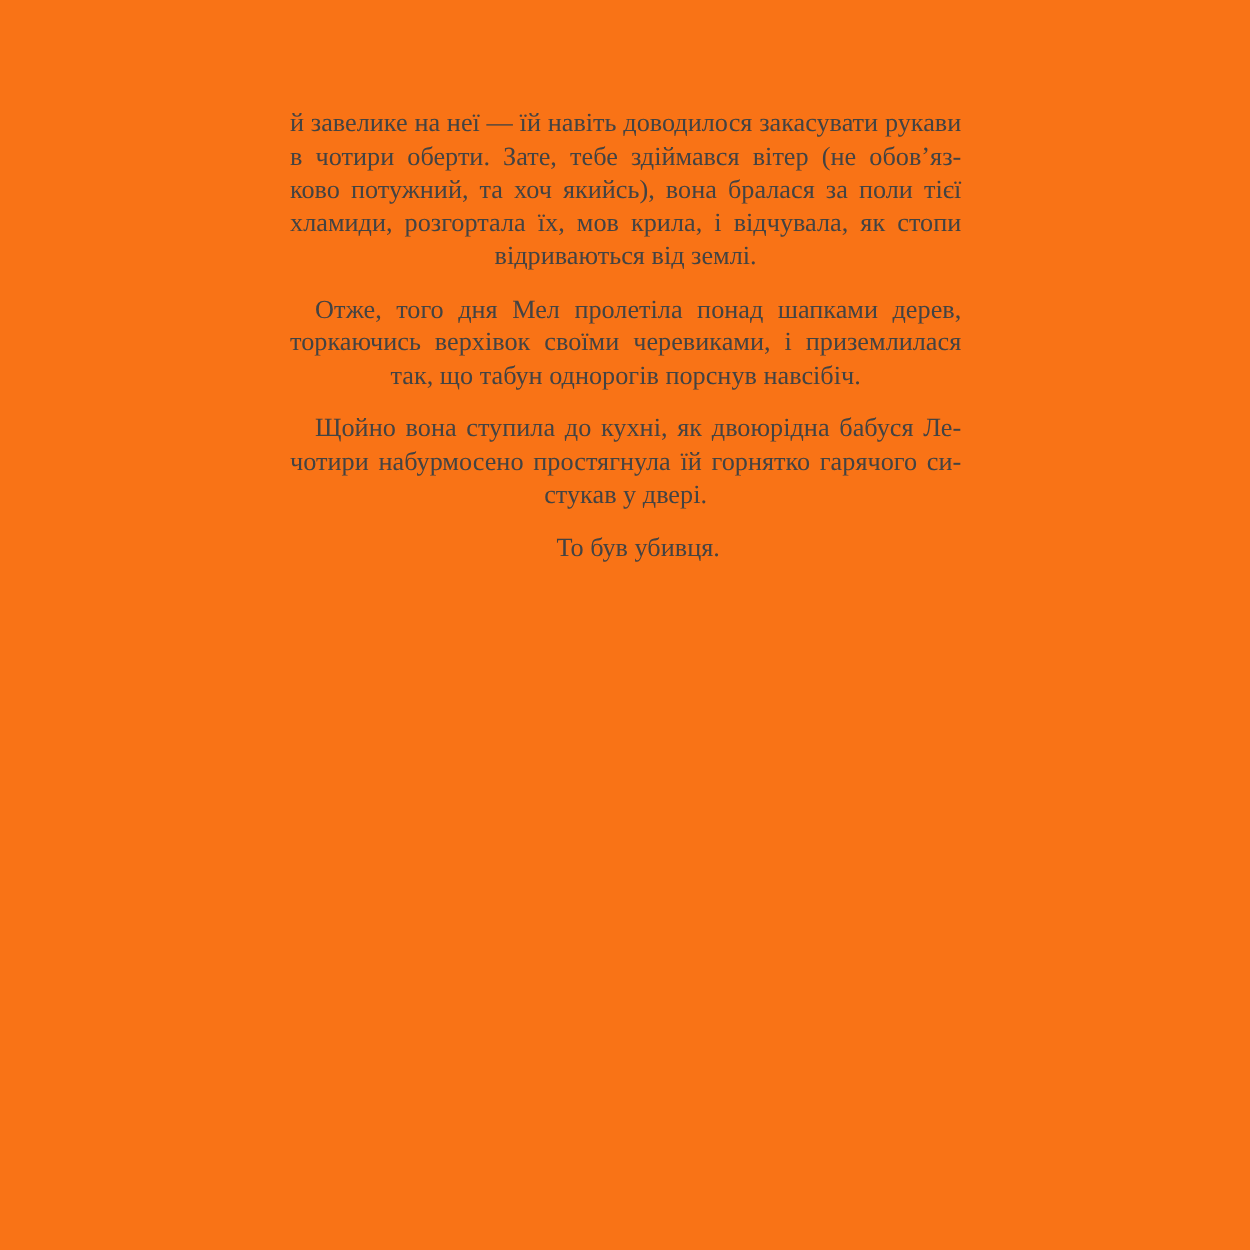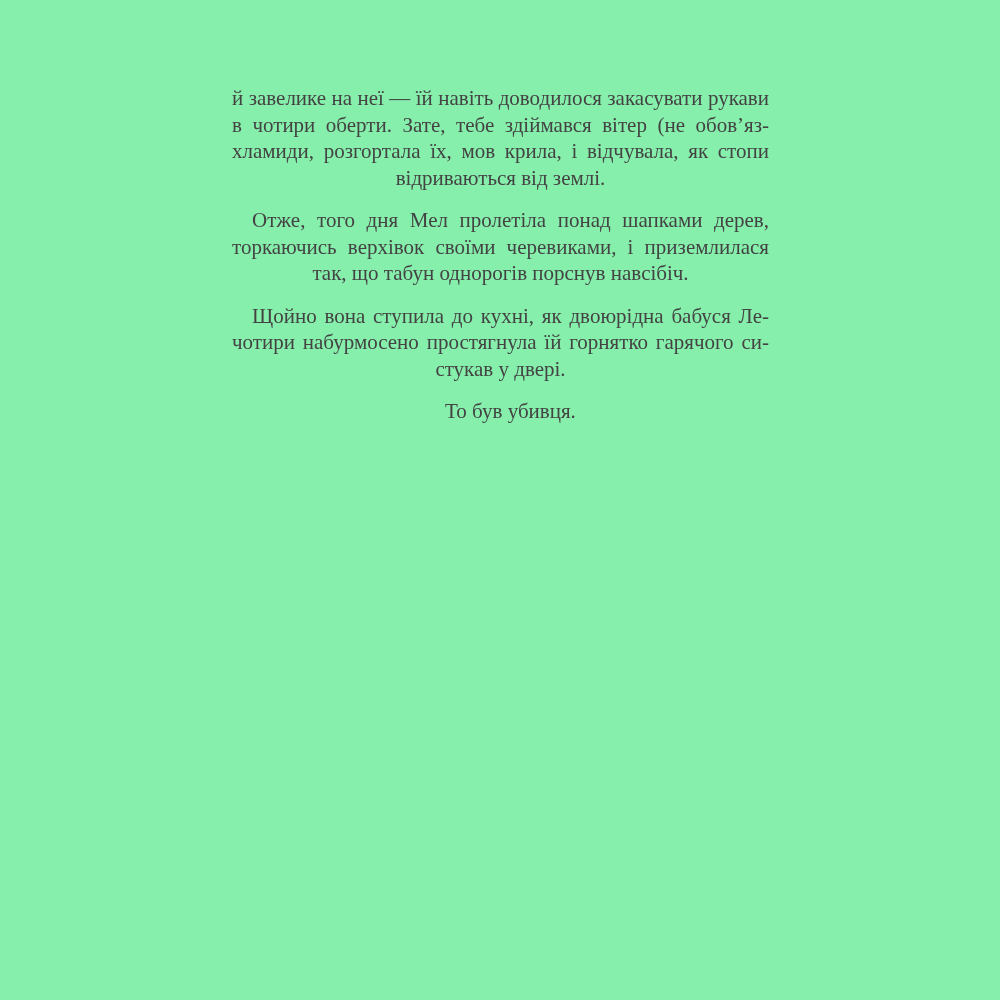--- a/index.html
+++ b/index.html
@@ -6,21 +6,21 @@
     margin: 0;
     padding: 0;
     width: 1000px;
     height: 1000px;
     background: #ffffff;
   }
   .page {
     position: relative;
     width: 1000px;
     height: 1000px;
-    background: #86efac;
+    background: #f97316;
     overflow: hidden;
   }
   .text-block {
     position: absolute;
     left: 232px;
     top: 85px;
     width: 537px;
     font-family: "Liberation Serif", "DejaVu Serif", serif;
     font-size: 21px;
     line-height: 26.5px;
@@ -48,20 +48,21 @@
   }
 </style>
 </head>
 <body>
 
 <div class="page">
   <div class="text-block">
 
     <div class="line j">й завелике на неї — їй навіть доводилося закасувати рукави</div>
     <div class="line j">в чотири оберти. Зате, тебе здіймався вітер (не обов’яз-</div>
+    <div class="line j">ково потужний, та хоч якийсь), вона бралася за поли тієї</div>
     <div class="line j">хламиди, розгортала їх, мов крила, і відчувала, як стопи</div>
     <div class="line l">відриваються від землі.</div>
 
     <div class="line j ind">Отже, того дня Мел пролетіла понад шапками дерев,</div>
     <div class="line j">торкаючись верхівок своїми черевиками, і приземлилася</div>
     <div class="line l">так, що табун однорогів порснув навсібіч.</div>
 
     <div class="line j ind">Щойно вона ступила до кухні, як двоюрідна бабуся Ле-</div>
     <div class="line j">чотири набурмосено простягнула їй горнятко гарячого си-</div>
     <div class="line l">стукав у двері.</div>

